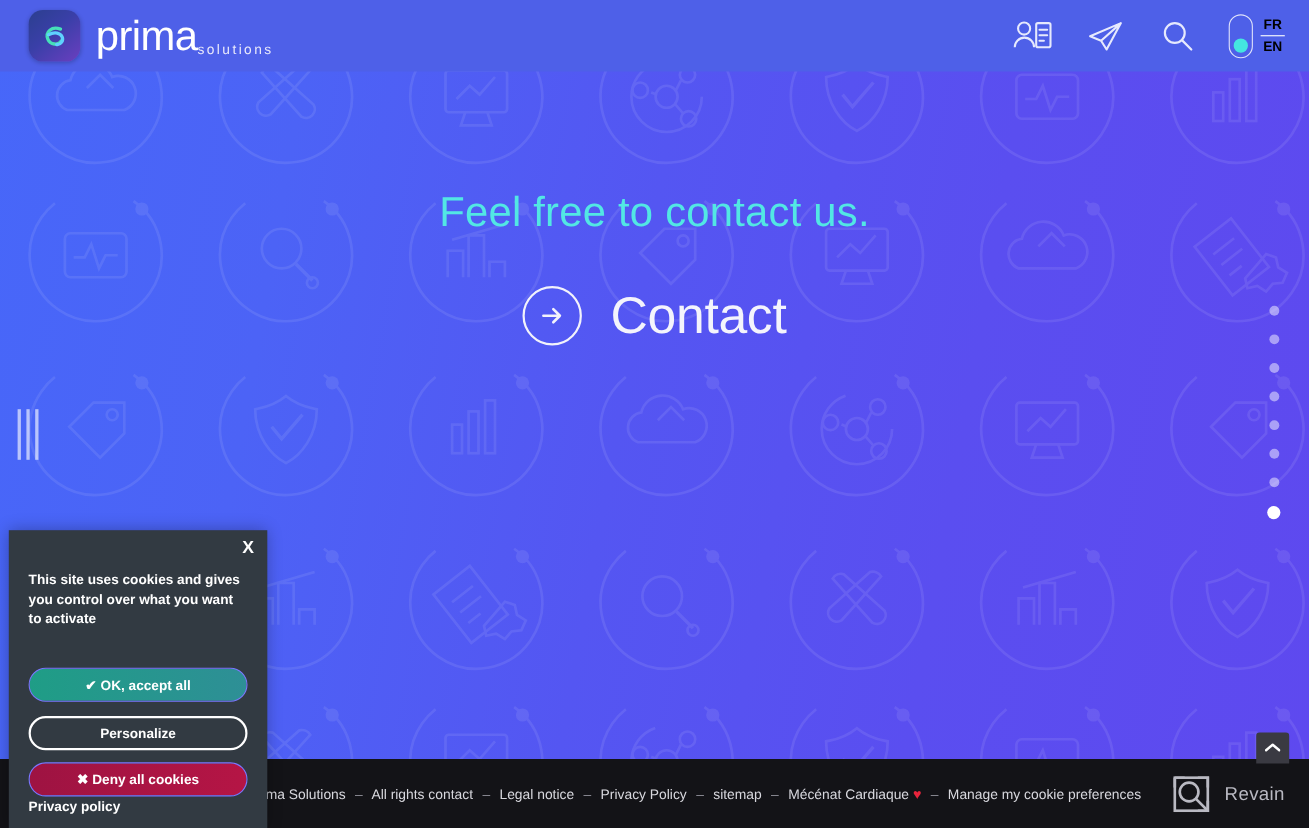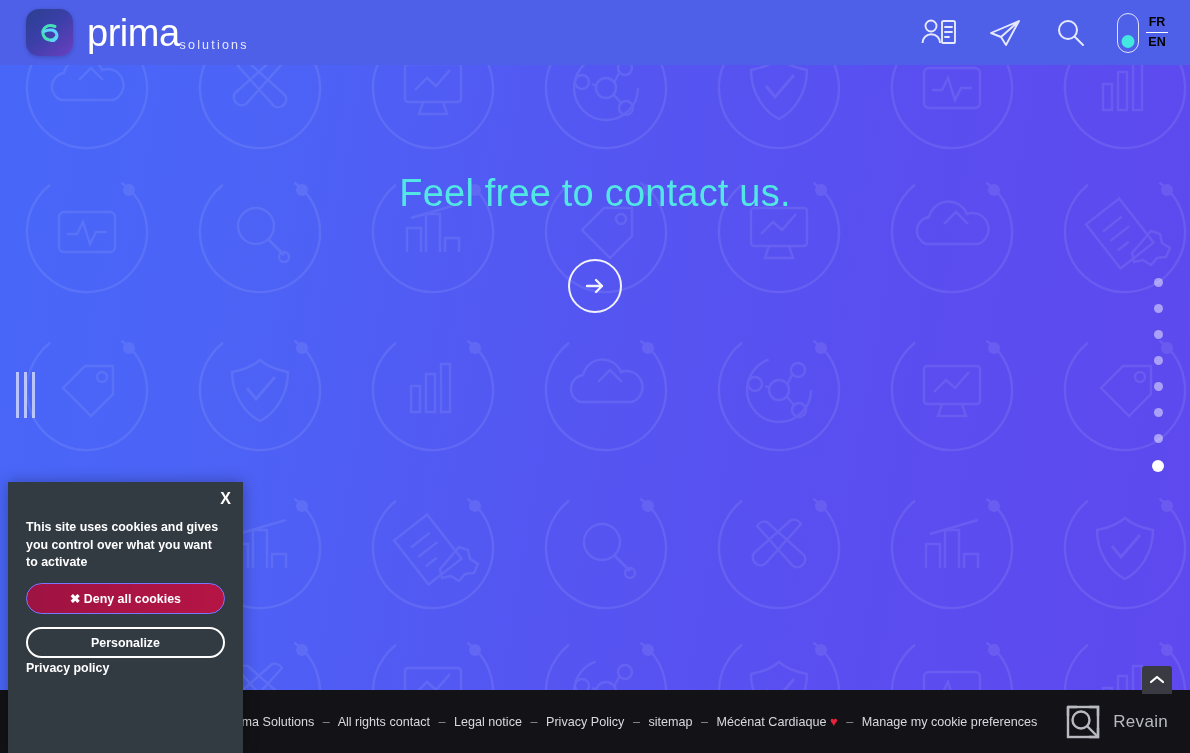--- a/index.html
+++ b/index.html
@@ -303,20 +303,21 @@
 
     <div class="hero-content">
       <div class="hero-sub">Feel free to contact us.</div>
 
       <div class="contact-cta">
         <span class="cta-circle">
           <svg width="30" height="30" viewBox="0 0 30 30" aria-hidden="true">
             <path d="M7 15h15M16 9l6 6-6 6" fill="none" stroke="#f2f2fb" stroke-width="2.4" stroke-linecap="round" stroke-linejoin="round"></path>
           </svg>
         </span>
+        <span class="cta-label">Contact</span>
       </div>
     </div>
 
     <div class="side-handle">
       <i></i>
       <i></i>
       <i></i>
     </div>
 
     <div class="dotnav">
@@ -408,18 +409,19 @@
         <circle cx="16" cy="16" r="8.5" fill="none" stroke="#b9b9c2" stroke-width="2.4"></circle>
         <path d="M22 22 L33 33" stroke="#b9b9c2" stroke-width="2.4"></path>
       </svg>
       <span class="revain-text">Revain</span>
     </div>
   </div>
 
   <div class="cookie">
     <span class="cookie-close">X</span>
     <p class="cookie-text">This site uses cookies and gives you control over what you want to activate</p>
+    <button class="cookie-btn btn-accept">✔ OK, accept all</button>
+    <button class="cookie-btn btn-personalize">Personalize</button>
     <button class="cookie-btn btn-deny">✖ Deny all cookies</button>
-    <button class="cookie-btn btn-personalize">Personalize</button>
     <a class="cookie-privacy">Privacy policy</a>
   </div>
 
 </div>
 
 </body></html>

